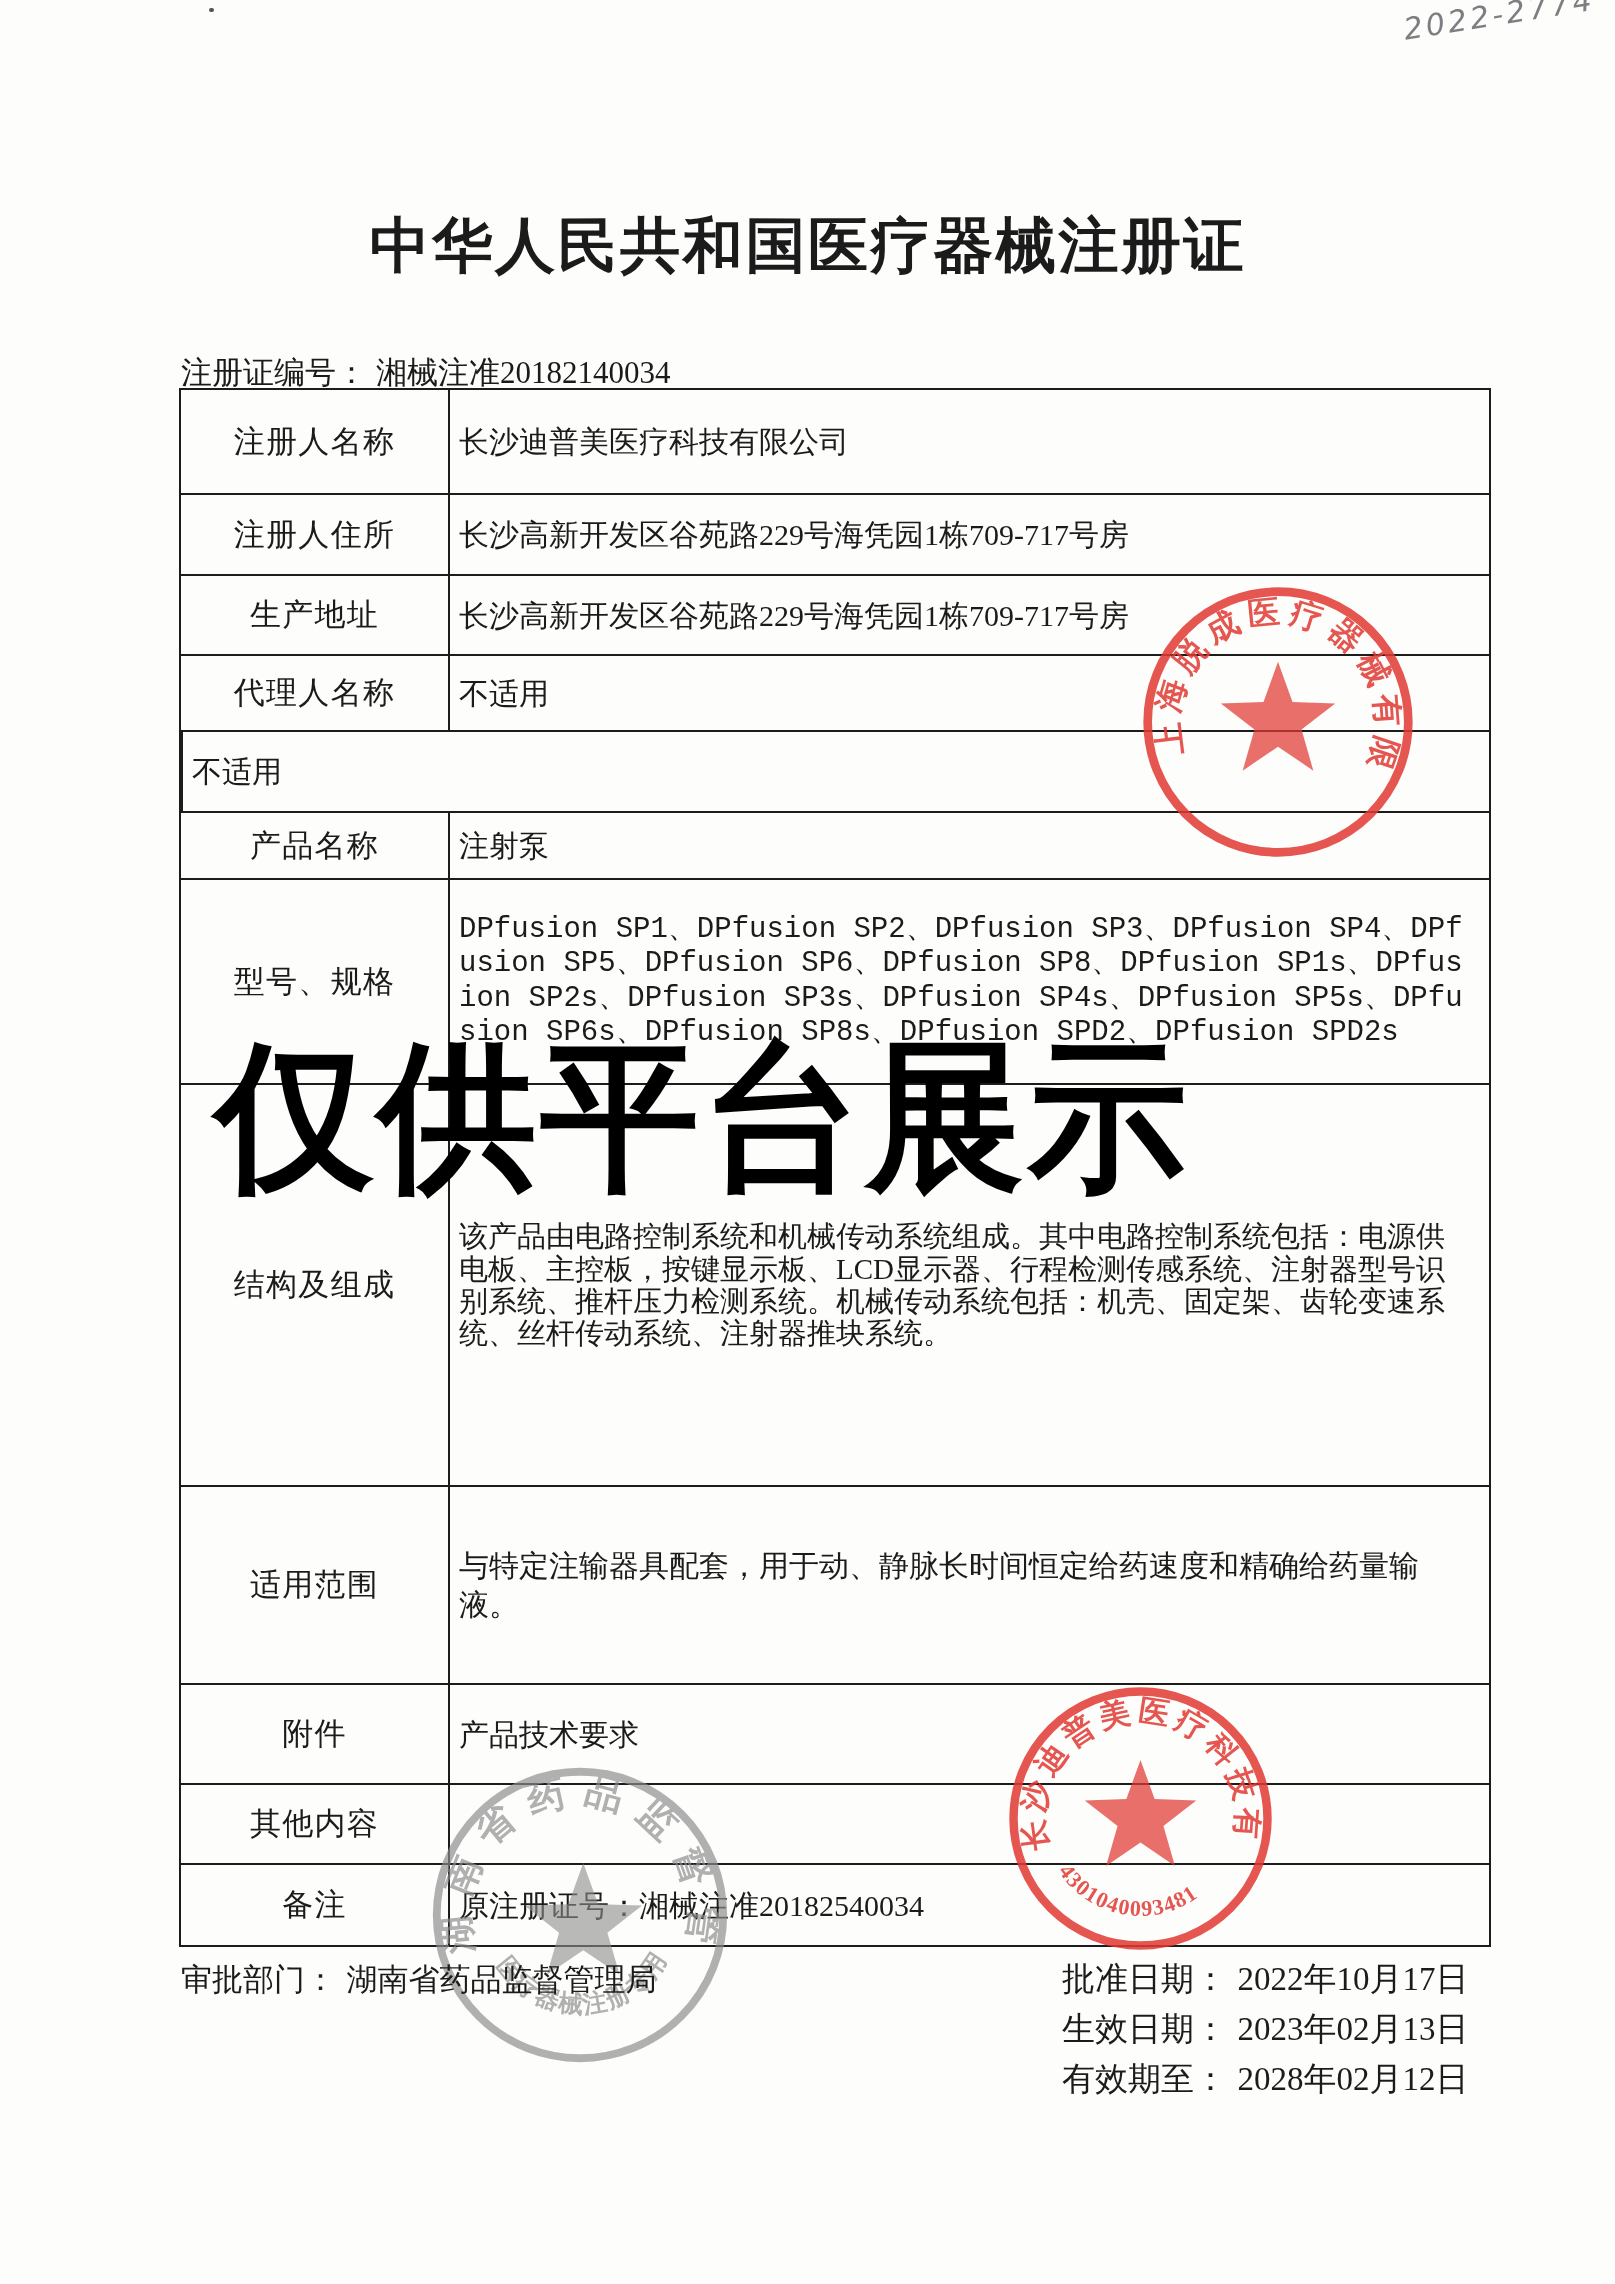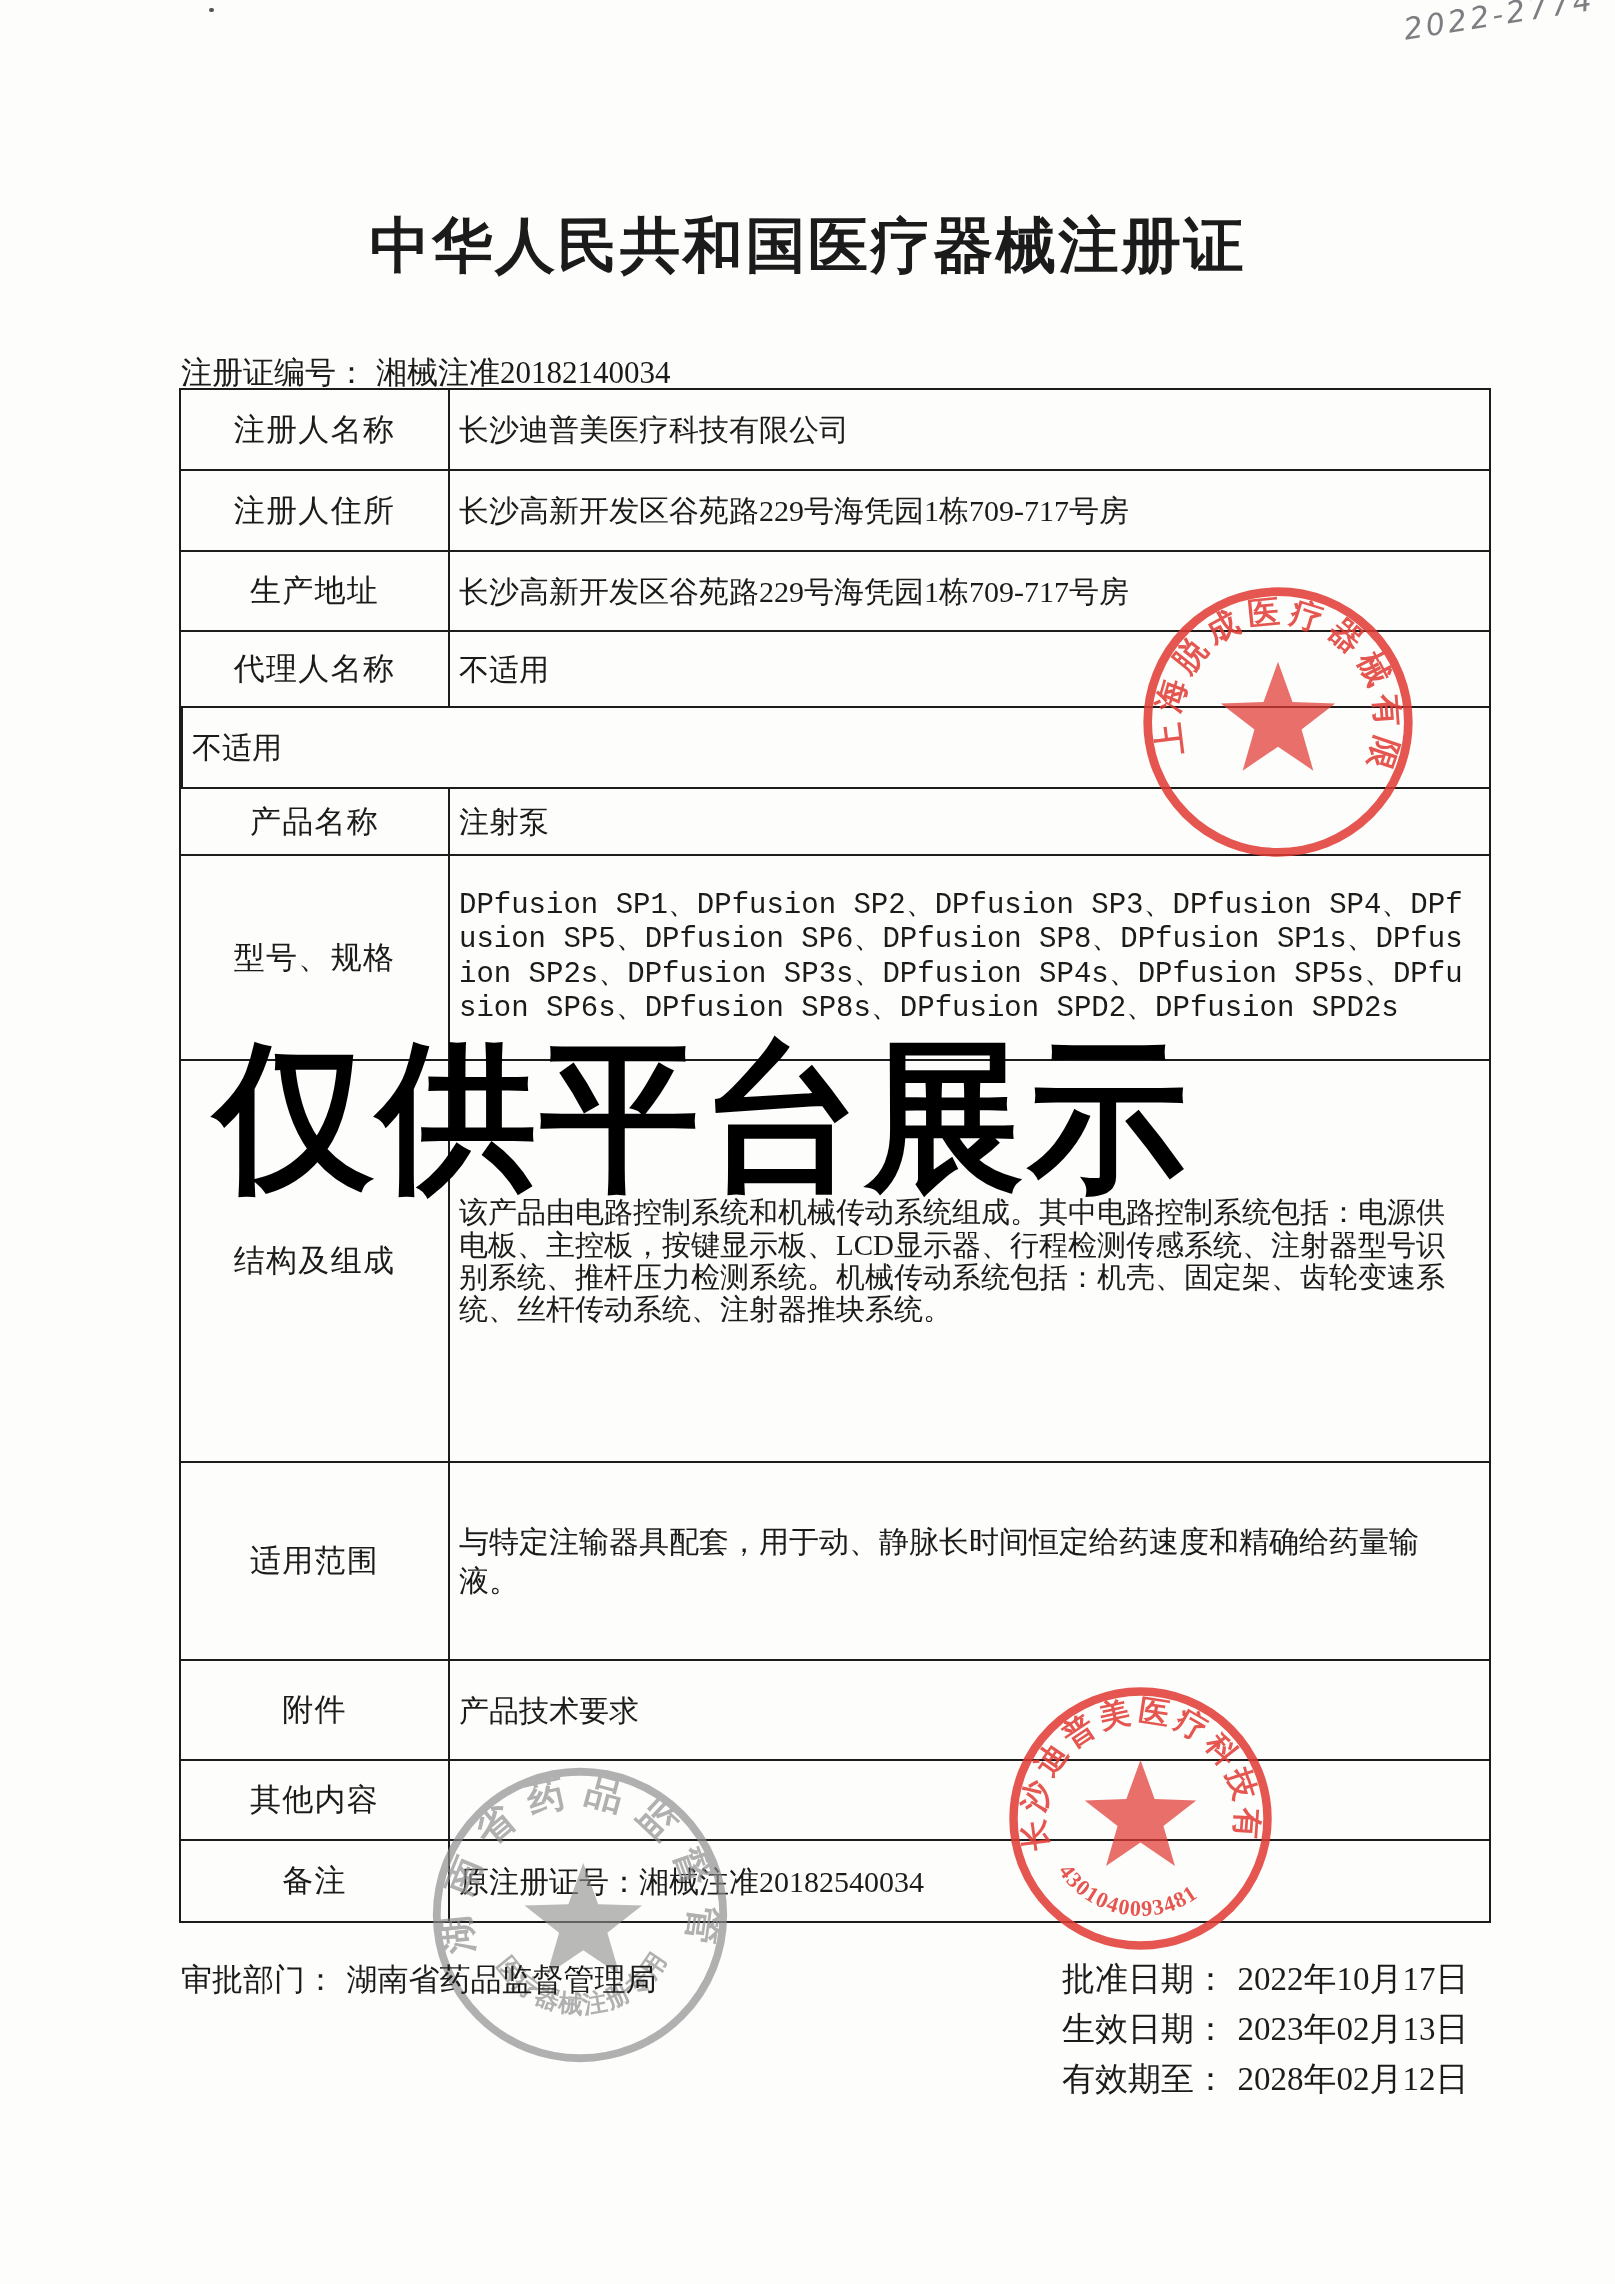--- a/index.html
+++ b/index.html
@@ -69,21 +69,21 @@
   <div class="handnote">2022-2774</div>
 
   <div class="title">中华人民共和国医疗器械注册证</div>
 
   <div class="certno">
     <span>注册证编号：</span><span class="num">湘械注准20182140034</span>
   </div>
 
   <div class="table">
 
-    <div class="row" style="height:81px">
+    <div class="row" style="height:105px">
       <div class="cell lbl">注册人名称</div>
       <div class="cell val">
           <span class="txt">长沙迪普美医疗科技有限公司</span>
         </div>
     </div>
 
     <div class="row" style="height:81px">
       <div class="cell lbl">注册人住所</div>
       <div class="cell val">
           <span class="txt">长沙高新开发区谷苑路229号海凭园1栋709-717号房</span>

